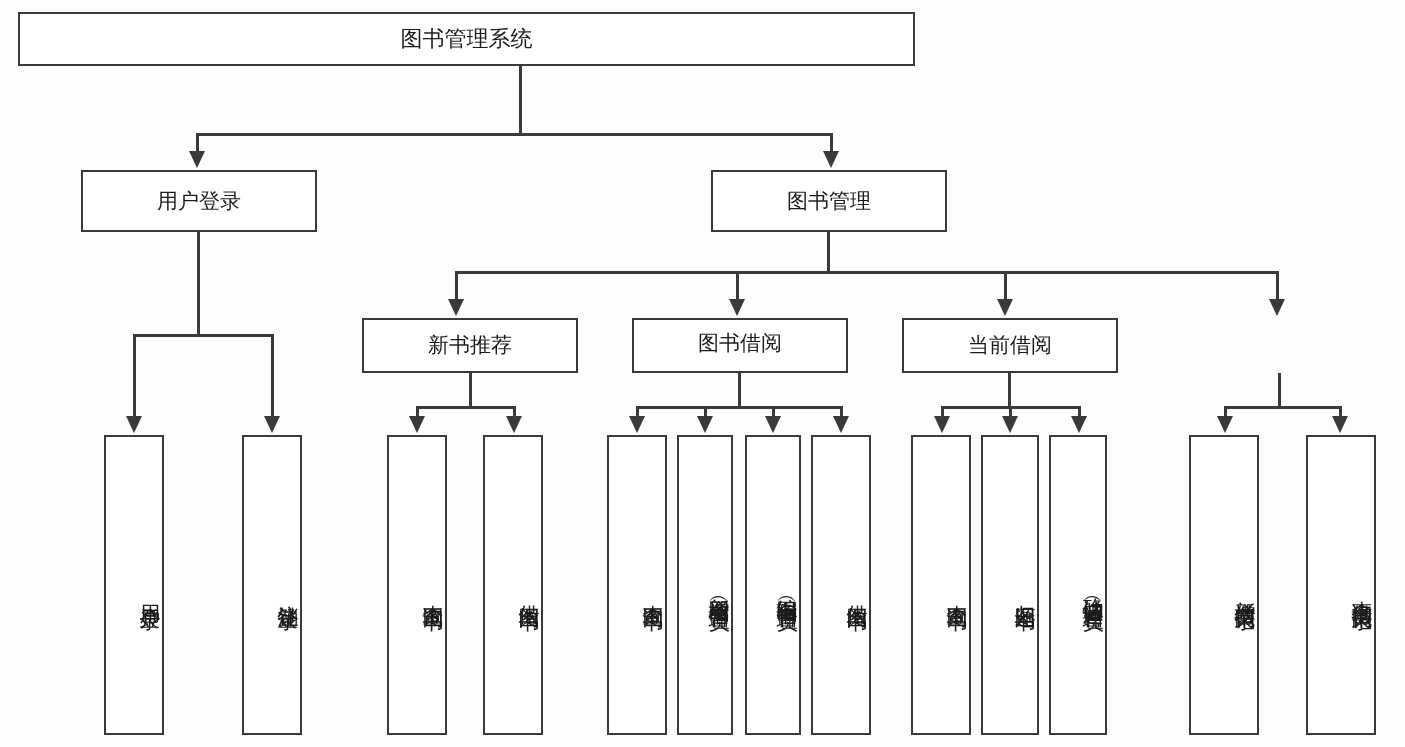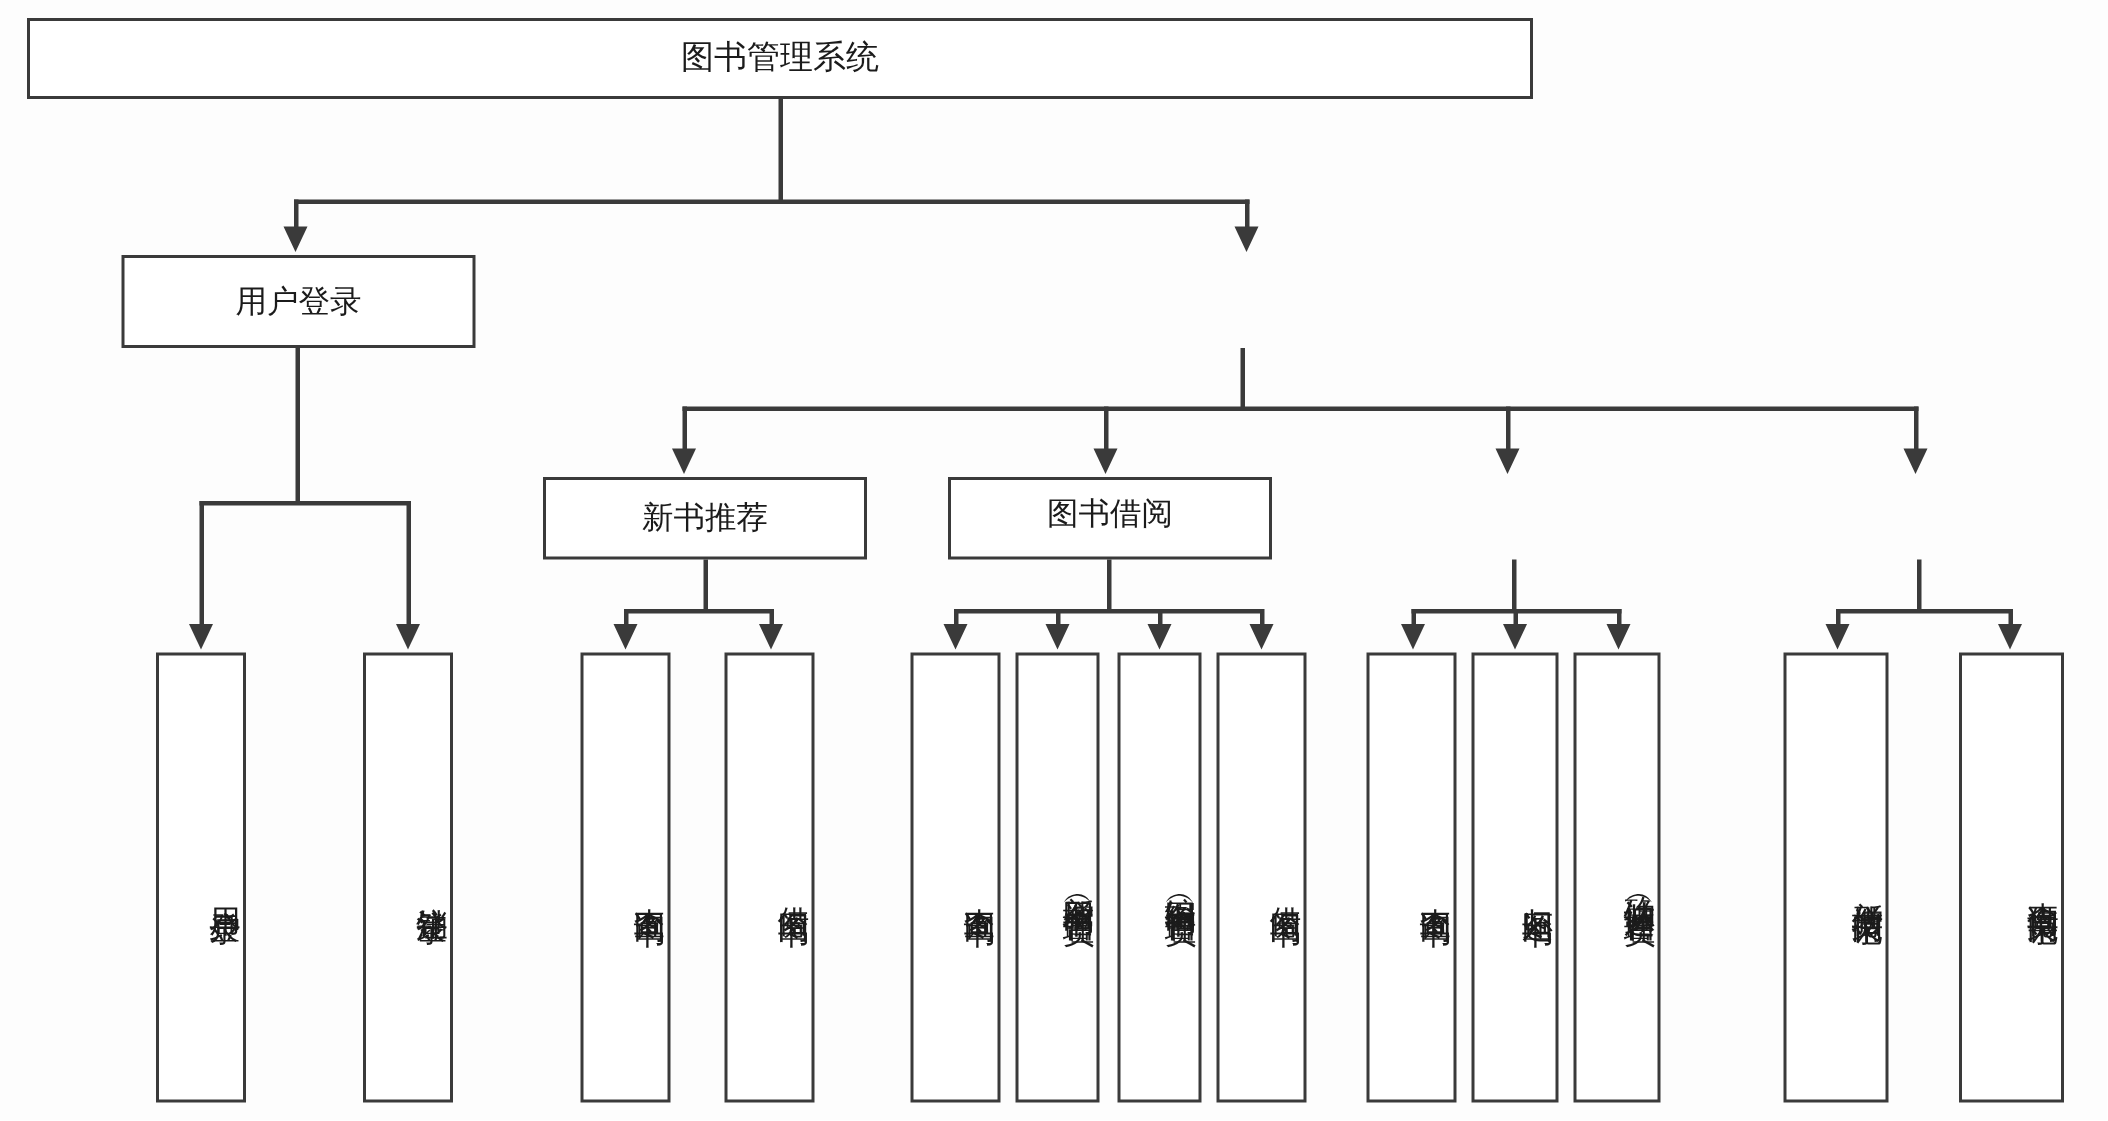--- a/index.html
+++ b/index.html
@@ -69,37 +69,40 @@
     letter-spacing:1px;
     white-space:nowrap;
     pointer-events:none;
   }
 </style>
 </head>
 <body>
 
 <div id="canvas">
 
-  <div class="node root" style="left:18px;top:12px;width:1004px;height:54px;">
+  <div class="node root" style="left:18px;top:12px;width:897px;height:54px;">
     <span class="label">图书管理系统</span>
   </div>
 
   <div class="vline" style="left:519px;top:66px;height:69px;"></div>
 
   <div class="hline" style="left:196px;top:133px;width:637px;"></div>
 
   <div class="vline" style="left:196px;top:133px;height:20px;"></div>
   <div class="arrow" style="left:189px;top:151px;"></div>
   <div class="vline" style="left:830px;top:133px;height:20px;"></div>
   <div class="arrow" style="left:823px;top:151px;"></div>
 
   <div class="node lvl1" style="left:81px;top:170px;width:236px;height:62px;">
     <span class="label">用户登录</span>
   </div>
 
+  <div class="node lvl1" style="left:711px;top:170px;width:236px;height:62px;">
+    <span class="label">图书管理</span>
+  </div>
 
   <div class="vline" style="left:197px;top:232px;height:104px;"></div>
   <div class="hline" style="left:133px;top:334px;width:140px;"></div>
   <div class="vline" style="left:133px;top:334px;height:84px;"></div>
   <div class="arrow" style="left:126px;top:416px;"></div>
   <div class="vline" style="left:271px;top:334px;height:84px;"></div>
   <div class="arrow" style="left:264px;top:416px;"></div>
 
   <div class="vline" style="left:827px;top:232px;height:42px;"></div>
   <div class="hline" style="left:455px;top:271px;width:824px;"></div>
@@ -111,20 +114,23 @@
   <div class="arrow" style="left:997px;top:299px;"></div>
   <div class="vline" style="left:1276px;top:271px;height:30px;"></div>
   <div class="arrow" style="left:1269px;top:299px;"></div>
 
   <div class="node lvl2" style="left:362px;top:318px;width:216px;height:55px;">
     <span class="label">新书推荐</span>
   </div>
   <div class="node lvl2" style="left:632px;top:318px;width:216px;height:55px;font-family:Liberation Mono, monospace;">
     <span class="label">图书借阅</span>
   </div>
+  <div class="node lvl2" style="left:902px;top:318px;width:216px;height:55px;">
+    <span class="label">当前借阅</span>
+  </div>
 
   <div class="vline" style="left:469px;top:373px;height:35px;"></div>
   <div class="hline" style="left:416px;top:406px;width:100px;"></div>
   <div class="vline" style="left:416px;top:406px;height:12px;"></div>
   <div class="arrow" style="left:409px;top:416px;"></div>
   <div class="vline" style="left:513px;top:406px;height:12px;"></div>
   <div class="arrow" style="left:506px;top:416px;"></div>
 
   <div class="vline" style="left:738px;top:373px;height:35px;"></div>
   <div class="hline" style="left:636px;top:406px;width:206px;"></div>

